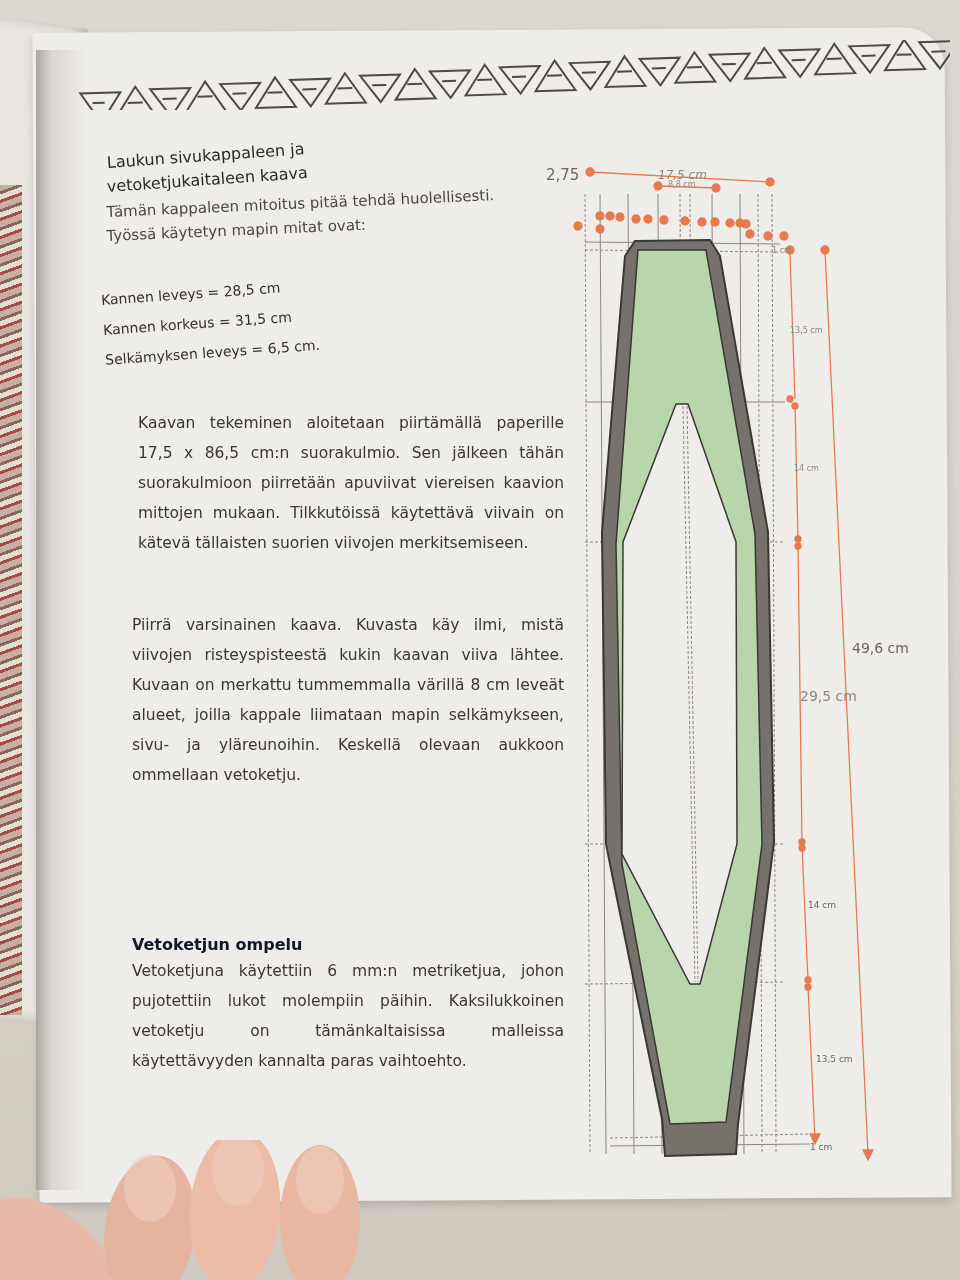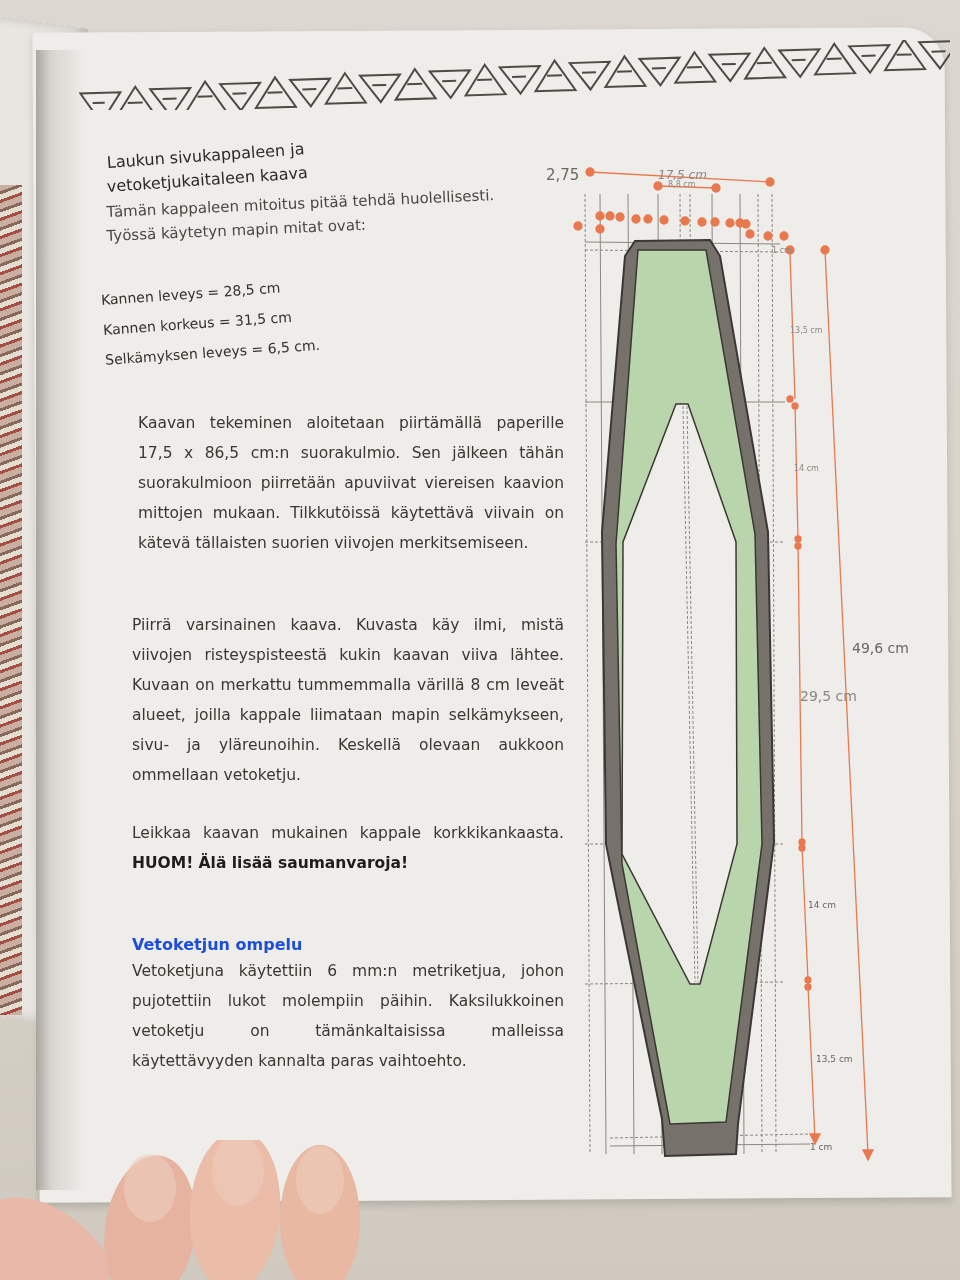--- a/index.html
+++ b/index.html
@@ -10,21 +10,21 @@
   .page{position:absolute;left:36px;top:30px;width:912px;height:1170px;background:#efedea;border-radius:4px 40px 0 0;box-shadow:0 4px 8px rgba(0,0,0,.15);transform:rotate(-0.35deg);}
   .gutter{position:absolute;left:36px;top:50px;width:50px;height:1140px;background:linear-gradient(90deg,#a9a6a2 0%,#d8d5d0 30%,#efedea 100%);}
   .border-strip{position:absolute;left:70px;top:40px;width:880px;height:70px;overflow:hidden;}
   .border-strip svg{width:100%;height:100%;}
   .text-col{position:absolute;left:92px;top:150px;width:440px;color:#2b2926;}
   .h-italic{font-family:"DejaVu Sans",sans-serif;font-size:16px;line-height:26px;margin:0;transform:rotate(-4deg);transform-origin:left top;}
   .intro{font-size:15px;line-height:24px;margin:0;color:#4a4743;transform:rotate(-2.5deg);transform-origin:left top;}
   .dims{position:absolute;top:135px;left:8px;font-size:14px;line-height:30px;color:#34312d;transform:rotate(-4deg);transform-origin:left top;}
   .para{position:absolute;font-size:15.5px;line-height:30px;color:#3a3733;text-align:justify;margin-left:40px;}
   .para b{color:#1f1d1a;}
-  .h-bold{font-weight:bold;font-size:16px;color:#1d4ed8;}
+  .h-bold{font-weight:bold;font-size:16px;color:#0f172a;}
   .diagram{position:absolute;left:540px;top:118px;width:400px;height:1010px;margin-top:36px;}
   .hand{position:absolute;}
 </style>
 </head>
 <body>
 
 <div class="desk"></div>
 <div class="left-page"></div>
 <div class="left-photo"></div>
 
@@ -47,23 +47,20 @@
   <p class="intro" style="margin-left:14px;">Työssä käytetyn mapin mitat ovat:</p>
 
   <div class="dims">
     <div>Kannen leveys = 28,5 cm</div>
     <div>Kannen korkeus = 31,5 cm</div>
     <div>Selkämyksen leveys = 6,5 cm.</div>
   </div>
 
   <div class="para" style="top:258px;left:6px;width:426px;">Kaavan tekeminen aloitetaan piirtämällä paperille 17,5 x 86,5 cm:n suorakulmio. Sen jälkeen tähän suorakulmioon piirretään apuviivat viereisen kaavion mittojen mukaan. Tilkkutöissä käytettävä viivain on kätevä tällaisten suorien viivojen merkitsemiseen.</div>
   <div class="para" style="top:460px;left:0;width:432px;">Piirrä varsinainen kaava. Kuvasta käy ilmi, mistä viivojen risteyspisteestä kukin kaavan viiva lähtee. Kuvaan on merkattu tummemmalla värillä 8 cm leveät alueet, joilla kappale liimataan mapin selkämykseen, sivu- ja yläreunoihin. Keskellä olevaan aukkoon ommellaan vetoketju.</div>
-  <div class="para" style="top:668px;left:0;width:432px;">
-    <span>Leikkaa kaavan mukainen kappale korkkikankaasta. </span><b>HUOM! Älä lisää saumanvaroja!</b>
-  </div>
 
   <div class="para h-bold" style="top:780px;left:0;width:432px;">Vetoketjun ompelu</div>
   <div class="para" style="top:806px;left:0;width:432px;line-height:30px;">Vetoketjuna käytettiin 6 mm:n metriketjua, johon pujotettiin lukot molempiin päihin. Kaksilukkoinen vetoketju on tämänkaltaisissa malleissa käytettävyyden kannalta paras vaihtoehto.</div>
 </div>
 
 <div class="diagram">
   <svg width="400" height="1010" viewBox="0 0 400 1010">
 
     <g stroke="#8b8782" stroke-width="1" fill="none">
       <line x1="45" y1="40" x2="50" y2="1000" stroke-dasharray="3,2"></line>

